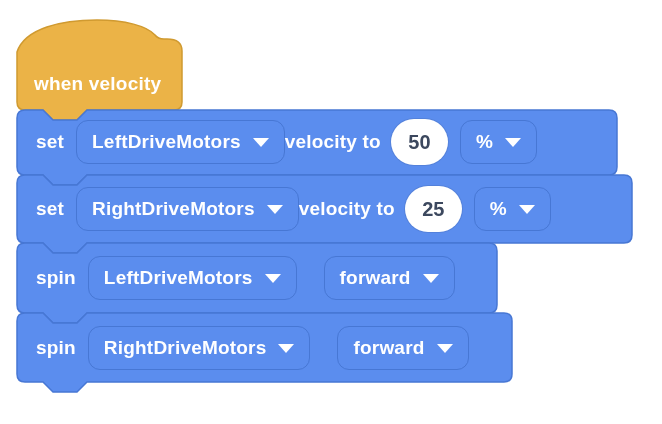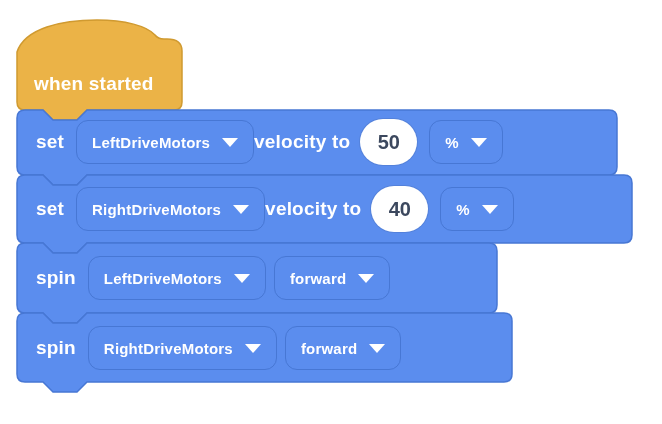--- a/index.html
+++ b/index.html
@@ -17,47 +17,47 @@
   .blabel{
     color:#ffffff;font-weight:bold;font-size:19px;white-space:nowrap;
     letter-spacing:0.2px;
   }
   .dropdown{
     height:44px;border-radius:12px;
     background:#5b8dee;border:1.5px solid #4777d4;
     display:flex;align-items:center;gap:12px;
     padding:0 15px;box-sizing:border-box;white-space:nowrap;
   }
-  .dropdown .blabel{font-size:15px;}
+  .dropdown .blabel{font-size:19px;}
   .caret{
     width:0;height:0;flex:0 0 auto;
     border-left:8px solid transparent;border-right:8px solid transparent;
     border-top:9px solid #ffffff;
   }
   .oval{
     height:46px;min-width:57px;border-radius:999px;background:#ffffff;
     display:flex;align-items:center;justify-content:center;
     padding:0 12px;box-sizing:border-box;
     box-shadow:0 0 0 1px rgba(0,0,0,0.08);
   }
   .oval span{color:#3c485e;font-weight:bold;font-size:20px;}
   .ml12{margin-left:12px;}
   .ml14{}
   .ml10{margin-left:10px;}
-  .ml23{margin-left:8px;}
+  .ml23{margin-left:27px;}
 </style>
 </head>
 <body>
 
 <div class="block" style="left:17px;top:20px;width:165px;height:100px;">
   <svg width="165" height="102" viewBox="0 0 165 102">
     <path d="M 0 32 C 8 8 45 0 80 0 C 108 0 130 6 138 15 Q 141 19 147 19 L 150 19 Q 165 19 165 31 L 165 82 Q 165 90 157 90 L 70 90 L 60 100 L 36 100 L 26 90 L 8 90 Q 0 90 0 82 Z" fill="#ebb347" stroke="#d09a30" stroke-width="1.5"></path>
   </svg>
   <div class="row" style="left:6px;top:42px;">
-    <span class="blabel">when started</span>
+    <span class="blabel">when velocity</span>
   </div>
 </div>
 
 <div class="block" style="left:17px;top:110px;width:600px;height:75px;">
   <svg width="600" height="77" viewBox="0 0 600 77">
     <path d="M 8 0 H 26 L 36 10 H 60 L 70 0 H 592 Q 600 0 600 8 V 57 Q 600 65 592 65 H 70 L 60 75 H 36 L 26 65 H 8 Q 0 65 0 57 V 8 Q 0 0 8 0 Z" fill="#5b8dee" stroke="#4777d4" stroke-width="1.5"></path>
   </svg>
   <div class="row" style="top:10px;">
     <span class="blabel">set</span>
     <div class="dropdown ml12">
@@ -80,21 +80,21 @@
     <path d="M 8 0 H 26 L 36 10 H 60 L 70 0 H 607 Q 615 0 615 8 V 60 Q 615 68 607 68 H 70 L 60 78 H 36 L 26 68 H 8 Q 0 68 0 60 V 8 Q 0 0 8 0 Z" fill="#5b8dee" stroke="#4777d4" stroke-width="1.5"></path>
   </svg>
   <div class="row" style="top:12px;">
     <span class="blabel">set</span>
     <div class="dropdown ml12">
       <span class="blabel">RightDriveMotors</span>
       <span class="caret"></span>
     </div>
     <span class="blabel ml14">velocity to</span>
     <div class="oval ml10">
-      <span>40</span>
+      <span>25</span>
     </div>
     <div class="dropdown ml12">
       <span class="blabel">%</span>
       <span class="caret"></span>
     </div>
   </div>
 </div>
 
 <div class="block" style="left:17px;top:243px;width:480px;height:80px;">
   <svg width="480" height="82" viewBox="0 0 480 82">

